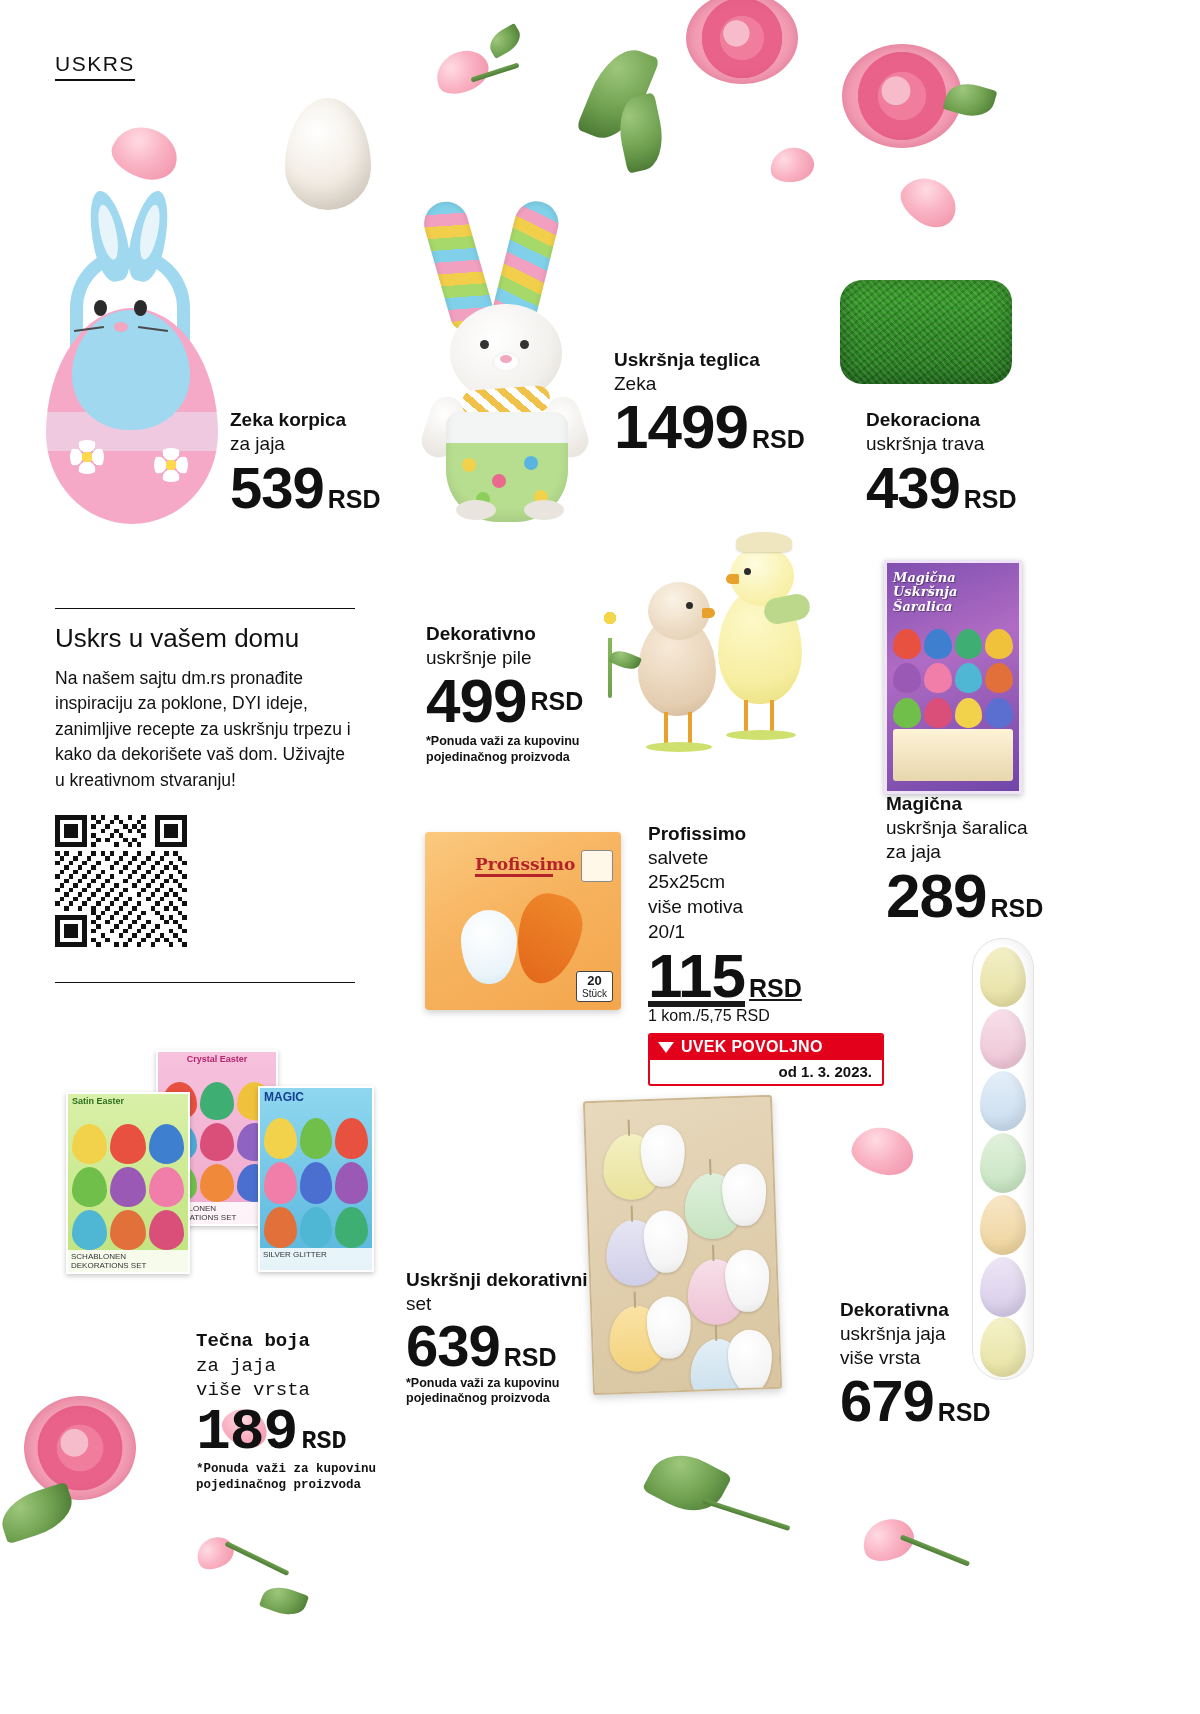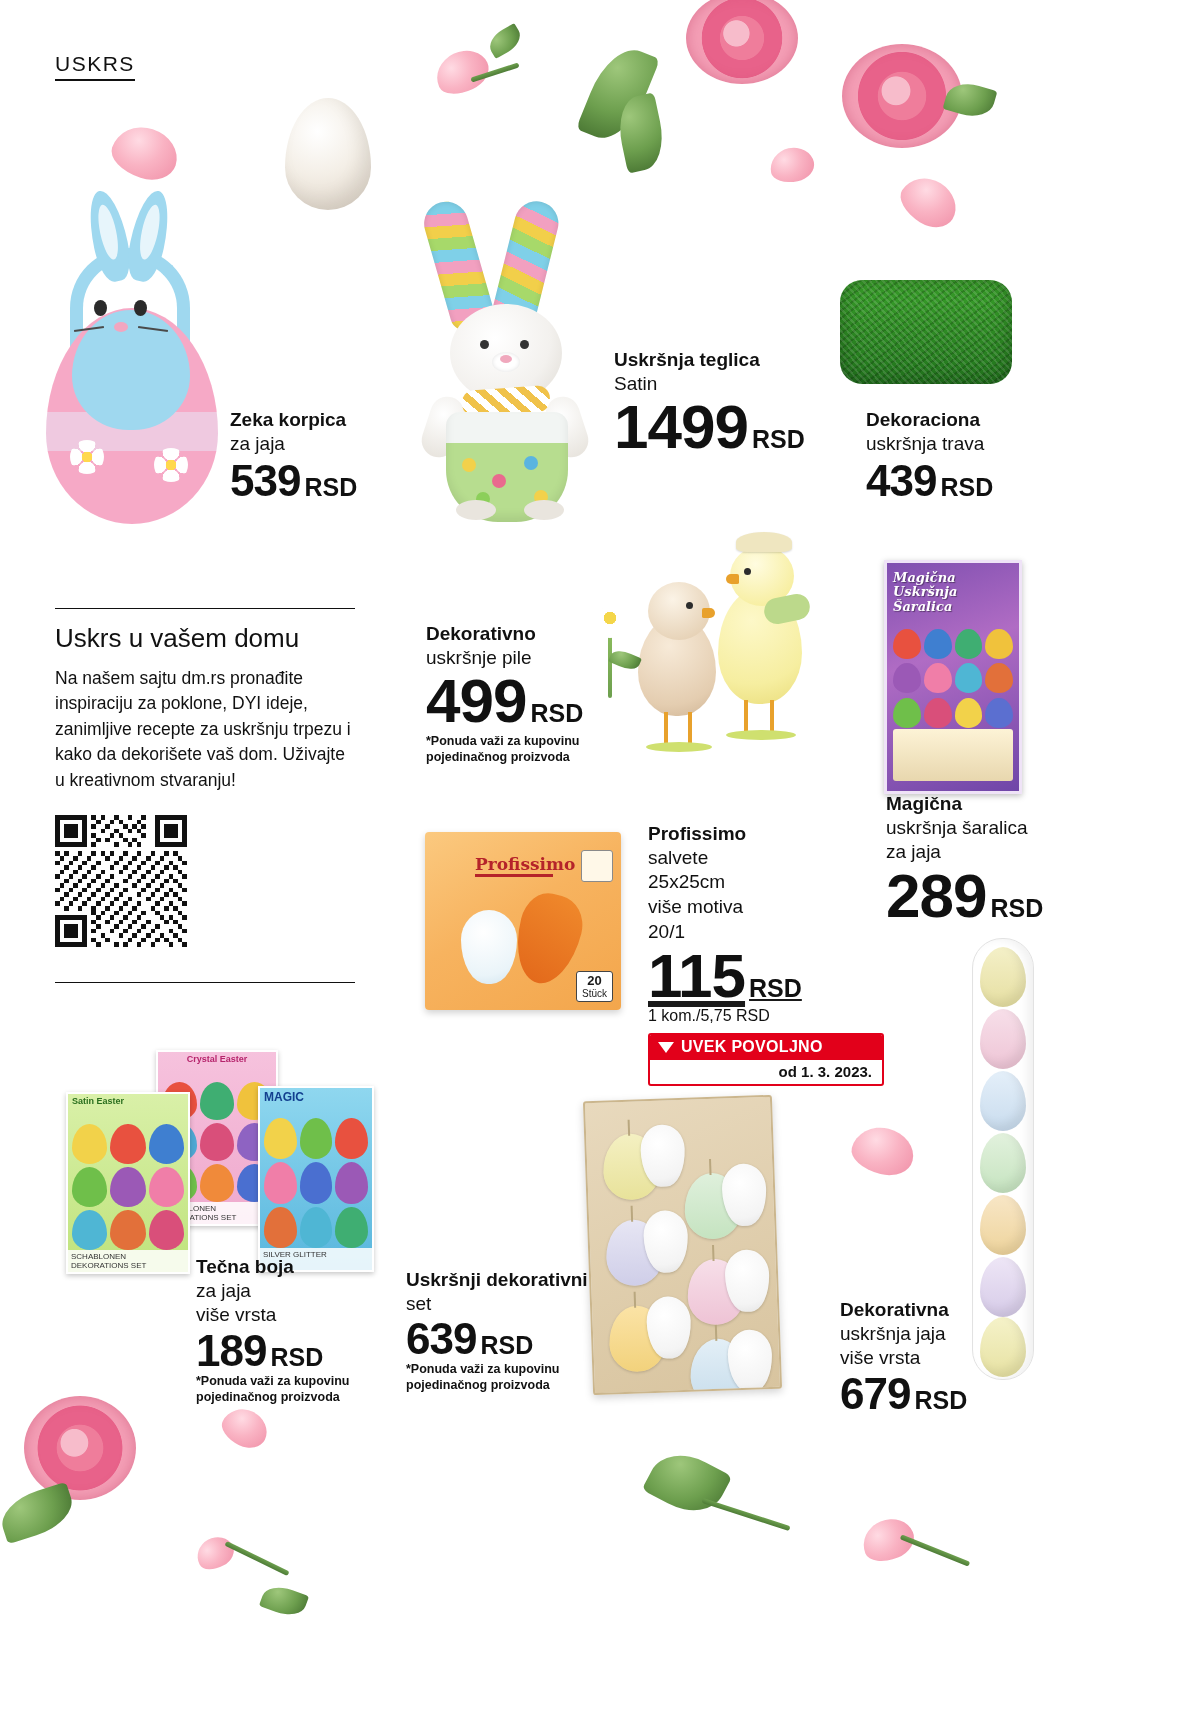--- a/index.html
+++ b/index.html
@@ -17,21 +17,21 @@
   }
 
   
   .abs { position: absolute; }
   .price-row {
     display: flex;
     align-items: baseline;
     white-space: nowrap;
   }
   .price-big {
-    font-size: 44px;
+    font-size: 58px;
     font-weight: bold;
     letter-spacing: -1px;
     line-height: 0.95;
     color: #111;
   }
   .price-cur {
     font-size: 25px;
     font-weight: bold;
     margin-left: 4px;
     color: #111;
@@ -535,21 +535,21 @@
     <div class="dot" style="left:78px; top:44px; background:#5ab4e0;"></div>
     <div class="dot" style="left:30px; top:80px; background:#8ccf5a;"></div>
     <div class="dot" style="left:88px; top:78px; background:#f2d14b;"></div>
   </div>
   <div class="foot l"></div>
   <div class="foot r"></div>
 </div>
 
 <div class="abs" style="left:614px; top:348px; width:230px;">
   <div class="prod-title">Uskršnja teglica</div>
-  <div class="prod-sub">Satin</div>
+  <div class="prod-sub">Zeka</div>
   <div class="price-row" style="margin-top:2px;">
     <span class="price-big" style="font-size:62px;">1499</span>
     <span class="price-cur">RSD</span>
   </div>
 </div>
 
 <div id="grass"></div>
 
 <div class="abs" style="left:866px; top:408px; width:200px;">
   <div class="prod-title">Dekoraciona</div>
@@ -831,21 +831,21 @@
         radial-gradient(circle at 10% 50%, #fff 0 24%, rgba(0,0,0,0) 25%),
         radial-gradient(circle at 80% 20%, #fff 0 20%, rgba(0,0,0,0) 21%),
         radial-gradient(circle at 20% 80%, #fff 0 20%, rgba(0,0,0,0) 21%);"></div>
     <div class="leaf" style="left:30px; top:54px; width:30px; height:16px; transform:rotate(24deg);"></div>
   </div>
 </div>
 
 <div class="abs" style="left:426px; top:622px; width:215px;">
   <div class="prod-title">Dekorativno</div>
   <div class="prod-sub">uskršnje pile</div>
-  <div class="price-row" style="margin-top:2px;">
+  <div class="price-row" style="margin-top:2px;align-items:center;">
     <span class="price-big" style="font-size:62px;">499</span>
     <span class="price-cur">RSD</span>
   </div>
   <div class="footnote" style="margin-top:3px;">*Ponuda važi za kupovinu pojedinačnog proizvoda</div>
 </div>
 
 <div id="magicbox">
   <div class="title">Magična Uskršnja Šaralica</div>
   <div class="eggs">
     <i style="background:#e8513f;"></i>
@@ -950,21 +950,21 @@
         <i style="background:#9b59b6;"></i>
         <i style="background:#f07ea8;"></i>
       <i style="background:#4fb6d4;"></i>
         <i style="background:#e2703a;"></i>
         <i style="background:#d94f7a;"></i>
     </div>
     <div class="ft">SCHABLONEN DEKORATIONS SET</div>
   </div>
 </div>
 
-<div class="abs" style="left:196px; top:1255px; width:200px;">
+<div class="abs" style="left:196px; top:1330px; width:200px;font-family:Liberation Mono, monospace;">
   <div class="prod-title">Tečna boja</div>
   <div class="prod-sub">za jaja</div>
   <div class="prod-sub">više vrsta</div>
   <div class="price-row" style="margin-top:2px;">
     <span class="price-big">189</span>
     <span class="price-cur">RSD</span>
   </div>
   <div class="footnote" style="margin-top:2px;">*Ponuda važi za kupovinu pojedinačnog proizvoda</div>
 </div>
 

